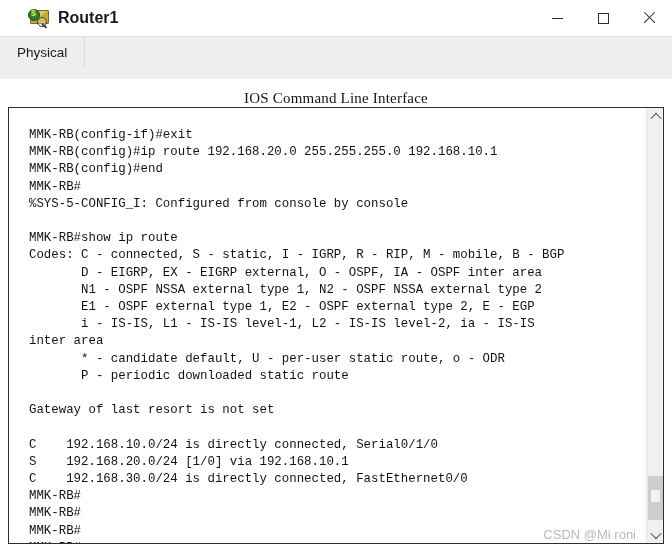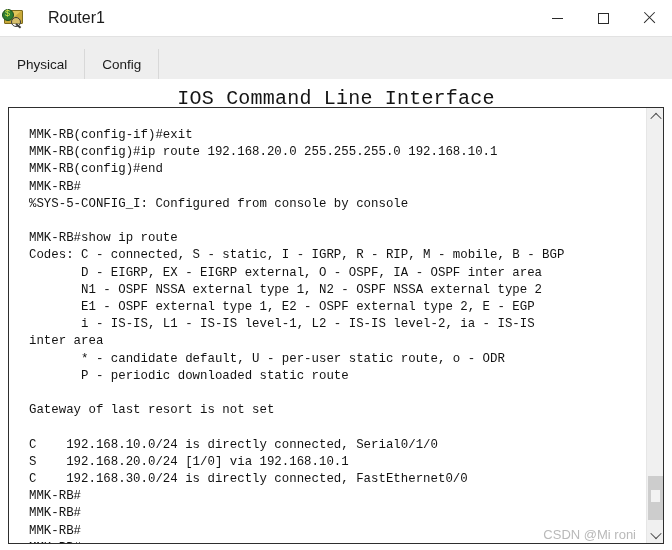--- a/index.html
+++ b/index.html
@@ -28,22 +28,23 @@
   .titlebar {
     position: relative;
     height: 36px;
     background: #ffffff;
     display: flex;
     align-items: center;
   }
   .title-left {
     display: flex;
     align-items: center;
-    padding-left: 2px;
-    gap: 24px;
+    padding-left: 28px;
+    gap: 8px;
+    font-weight: bold;
   }
   .app-icon {
     width: 22px;
     height: 20px;
     position: relative;
     flex: 0 0 auto;
   }
   .app-icon .env {
     position: absolute;
     left: 2px;
@@ -161,21 +162,21 @@
   .win-btn .glyph-close:before { transform: rotate(45deg); }
   .win-btn .glyph-close:after  { transform: rotate(-45deg); }
 
   
   .tabstrip {
     position: relative;
     height: 43px;
     background: #eeeeee;
     border-top: 1px solid #e2e2e2;
     display: flex;
-    align-items: flex-end;
+    align-items: flex-start;
     padding-left: 0px;
     box-sizing: border-box;
   }
   .tab {
     height: 30px;
     display: flex;
     align-items: center;
     justify-content: center;
     padding: 0 17px;
     font-size: 13.5px;
@@ -200,23 +201,23 @@
 
   
   .heading {
     height: 38px;
     display: flex;
     align-items: center;
     justify-content: center;
     background: #ffffff;
   }
   .heading span {
-    font-size: 20px;
+    font-size: 15px;
     color: #141414;
-    font-family: Liberation Mono, monospace;
+    font-family: Liberation Serif, serif;
     letter-spacing: 0.2px;
   }
 
   
   .terminal-wrap {
     position: absolute;
     left: 8px;
     top: 107px;
     width: 656px;
     height: 437px;
@@ -328,21 +329,20 @@
         <span class="glyph-max"></span>
       </div>
       <div class="win-btn">
         <span class="glyph-close"></span>
       </div>
     </div>
   </div>
 
   <div class="tabstrip">
     <div class="tab">Physical</div>
-    <div class="tab">Config</div>
     <div class="tab-filler"></div>
   </div>
 
   <div class="heading">
     <span>IOS Command Line Interface</span>
   </div>
 
   <div class="terminal-wrap">
     <div class="terminal">
       <pre>MMK-RB(config-if)#exit

